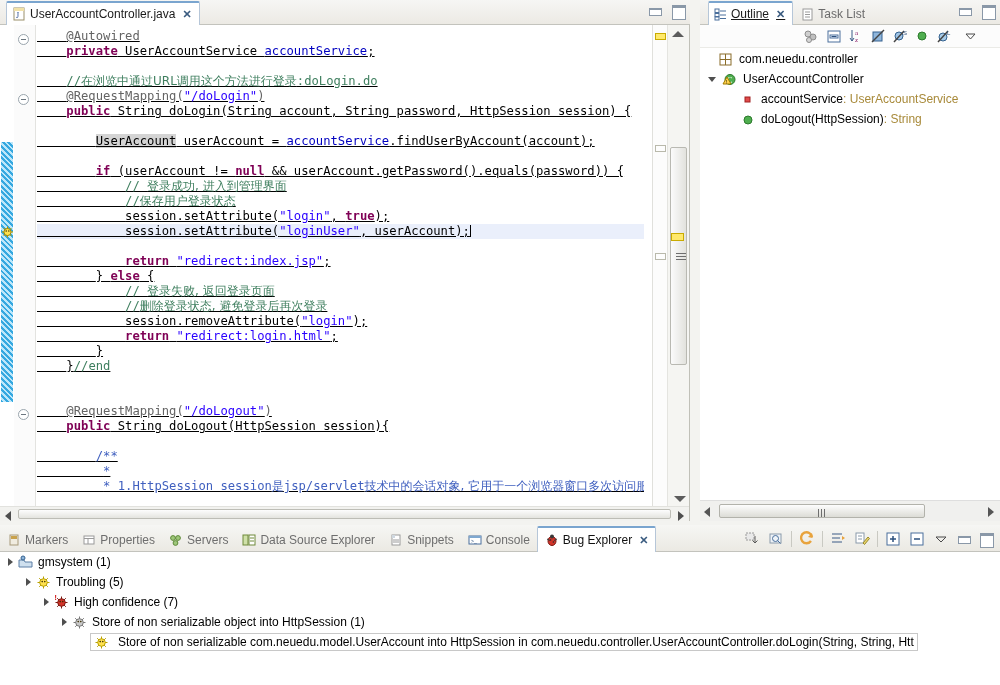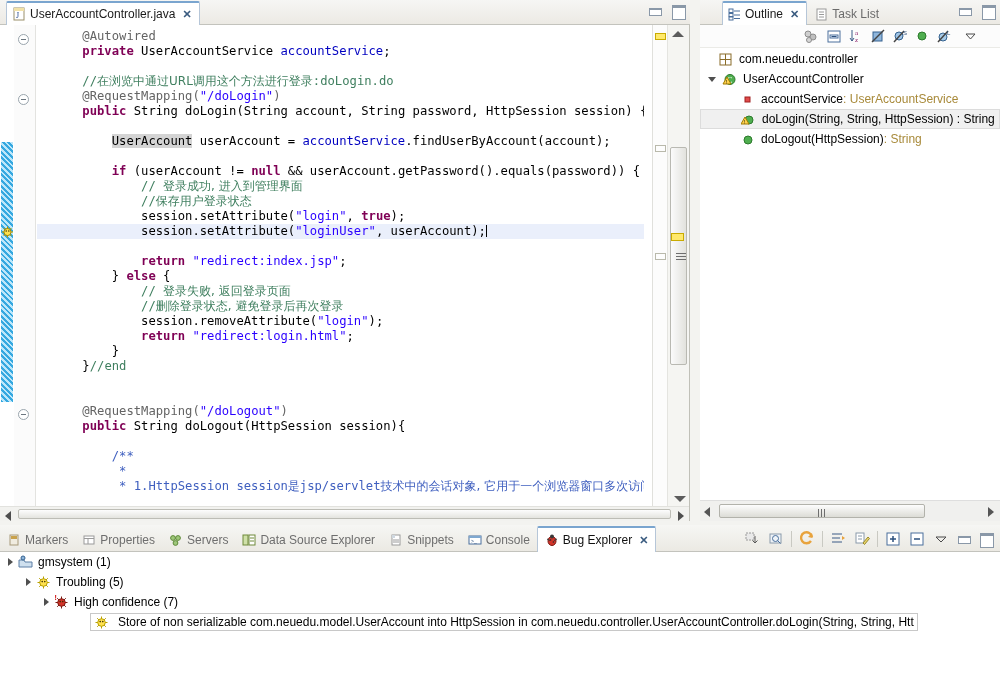--- a/index.html
+++ b/index.html
@@ -56,21 +56,21 @@
      background-color: #6cc6ee; }
   .foldcol { position: absolute; left: 14px; top: 0; width: 22px; bottom: 15px;
      background: #fbfbfb; border-right: 1px solid #e3e3e0; }
   .foldmark { position: absolute; left: 4px; width: 11px; height: 11px; border: 1px solid #9aa5ad;
      border-radius: 50%; background: #fff; }
   .foldmark::after { content: ""; position: absolute; left: 2px; top: 4px; width: 5px; height: 1px; background: #6c7780; }
 
   #code { position: absolute; left: 37px; top: 0; right: 45px; bottom: 15px; overflow: hidden;
      font-family: "DejaVu Sans Mono","Liberation Mono",monospace; font-size: 12.2px; line-height: 15px;
      white-space: pre; padding: 4px 0 0 0; }
-  #code .ln { height: 15px; padding-left: 16px; }
+  #code .ln { height: 15px; padding-left: 0; text-decoration: underline; }
   #code .cur { background: #eaeffb; }
   .kw { color: #7f0055; font-weight: bold; }
   .str { color: #2a00ff; }
   .cmt { color: #3f7f5f; }
   .cmtb { color: #3f5fbf; }
   .ann { color: #646464; }
   .fld { color: #0000c0; }
   .sel-id { background: #d4d4d4; }
   .cn { font-family: "DejaVu Sans","Liberation Sans",sans-serif; font-size: 12px; }
   .caret { display:inline-block; width:1px; height:12px; background:#000; vertical-align:-2px; }
@@ -204,21 +204,21 @@
       <div class="hsb">
         <div class="harr hl"></div>
         <div class="harr hr"></div>
         <div style="position:absolute;left:18px;right:18px;top:2px;bottom:2px;background:linear-gradient(to bottom,#fdfdfd,#e4e4df);border:1px solid #bdbdb6;border-radius:2px;"></div>
       </div>
     </div>
   </div>
 
   <div class="pane" id="outline-pane">
     <div class="tabbar">
-      <div class="tab active" style="margin-left:22px;">
+      <div class="tab active" style="margin-left:8px;text-decoration:underline;">
         <span>
           <svg width="13" height="13" viewBox="0 0 13 13">
             <rect x="1" y="1" width="4" height="3.5" fill="#fff" stroke="#4a6f9c"></rect>
             <rect x="1" y="5.5" width="4" height="3" fill="#fff" stroke="#4a6f9c"></rect>
             <rect x="1" y="9" width="4" height="3" fill="#fff" stroke="#4a6f9c"></rect>
             <line x1="6" y1="3" x2="12" y2="3" stroke="#4a6f9c"></line>
             <line x1="6" y1="7" x2="12" y2="7" stroke="#4a6f9c"></line>
             <line x1="6" y1="10.5" x2="12" y2="10.5" stroke="#4a6f9c"></line>
           </svg>
         </span>
@@ -327,32 +327,20 @@
             <span style="display:inline-block;width:30px"></span>
             <span style="display:inline-block;width:10px"></span>
             <span style="margin-right:6px;display:inline-flex">
               <svg width="15" height="15" viewBox="0 0 15 15">
                 <rect x="5" y="5" width="5" height="5" fill="#e14b4b" stroke="#a02020"></rect>
               </svg>
             </span>
             <span>accountService</span>
             <span class="otype"> : UserAccountService</span>
           </div>
-          <div class="orow sel">
-            <span style="display:inline-block;width:30px"></span>
-            <span style="display:inline-block;width:10px"></span>
-            <span style="margin-right:6px;display:inline-flex">
-              <svg width="15" height="15" viewBox="0 0 15 15">
-                <circle cx="8" cy="8" r="4" fill="#4fae4f" stroke="#2d7a2d"></circle>
-                <path d="M0 12 L4 5 L8 12 Z" fill="#ffd24d" stroke="#a07a00"></path>
-                <text x="3" y="11.5" font-size="5" fill="#000">!</text>
-              </svg>
-            </span>
-            <span>doLogin(String, String, HttpSession) : String</span>
-          </div>
           <div class="orow">
             <span style="display:inline-block;width:30px"></span>
             <span style="display:inline-block;width:10px"></span>
             <span style="margin-right:6px;display:inline-flex">
               <svg width="15" height="15" viewBox="0 0 15 15">
                 <circle cx="8" cy="8" r="4" fill="#4fae4f" stroke="#2d7a2d"></circle>
               </svg>
             </span>
             <span>doLogout(HttpSession)</span>
             <span class="otype"> : String</span>
@@ -538,20 +526,38 @@
                 <line x1="3.2" y1="3.2" x2="11.8" y2="11.8"></line>
                 <line x1="11.8" y1="3.2" x2="3.2" y2="11.8"></line>
               </g>
               <circle cx="7.5" cy="7.5" r="3.8" fill="#d2342a" stroke="#7a1a12"></circle>
               <circle cx="6.2" cy="6.6" r="0.8" fill="#3a2f00"></circle>
               <circle cx="8.8" cy="6.6" r="0.8" fill="#3a2f00"></circle>
               <text x="0.5" y="5" font-size="7" fill="#cc0000" font-weight="bold">!</text>
             </svg>
           </span>
           <span>High confidence (7)</span>
+        </div>
+        <div class="brow">
+          <span style="display:inline-block;width:62px"></span>
+          <span class="barrow" style="margin-right:5px"></span>
+          <span style="margin-right:5px;display:inline-flex">
+            <svg width="15" height="15" viewBox="0 0 15 15">
+              <g stroke="#777" stroke-width="1">
+                <line x1="1.5" y1="7.5" x2="13.5" y2="7.5"></line>
+                <line x1="7.5" y1="1.5" x2="7.5" y2="13.5"></line>
+                <line x1="3.2" y1="3.2" x2="11.8" y2="11.8"></line>
+                <line x1="11.8" y1="3.2" x2="3.2" y2="11.8"></line>
+              </g>
+              <circle cx="7.5" cy="7.5" r="3.8" fill="#c9c9c9" stroke="#777"></circle>
+              <circle cx="6.2" cy="6.6" r="0.8" fill="#3a2f00"></circle>
+              <circle cx="8.8" cy="6.6" r="0.8" fill="#3a2f00"></circle>
+            </svg>
+          </span>
+          <span>Store of non serializable object into HttpSession (1)</span>
         </div>
         <div class="brow">
           <span style="display:inline-block;width:80px"></span>
           <span style="display:inline-block;width:10px"></span>
           <span class="sel-box">
             <span style="margin-right:5px;display:inline-flex">
               <svg width="15" height="15" viewBox="0 0 15 15">
                 <g stroke="#b8a000" stroke-width="1">
                   <line x1="1.5" y1="7.5" x2="13.5" y2="7.5"></line>
                   <line x1="7.5" y1="1.5" x2="7.5" y2="13.5"></line>

